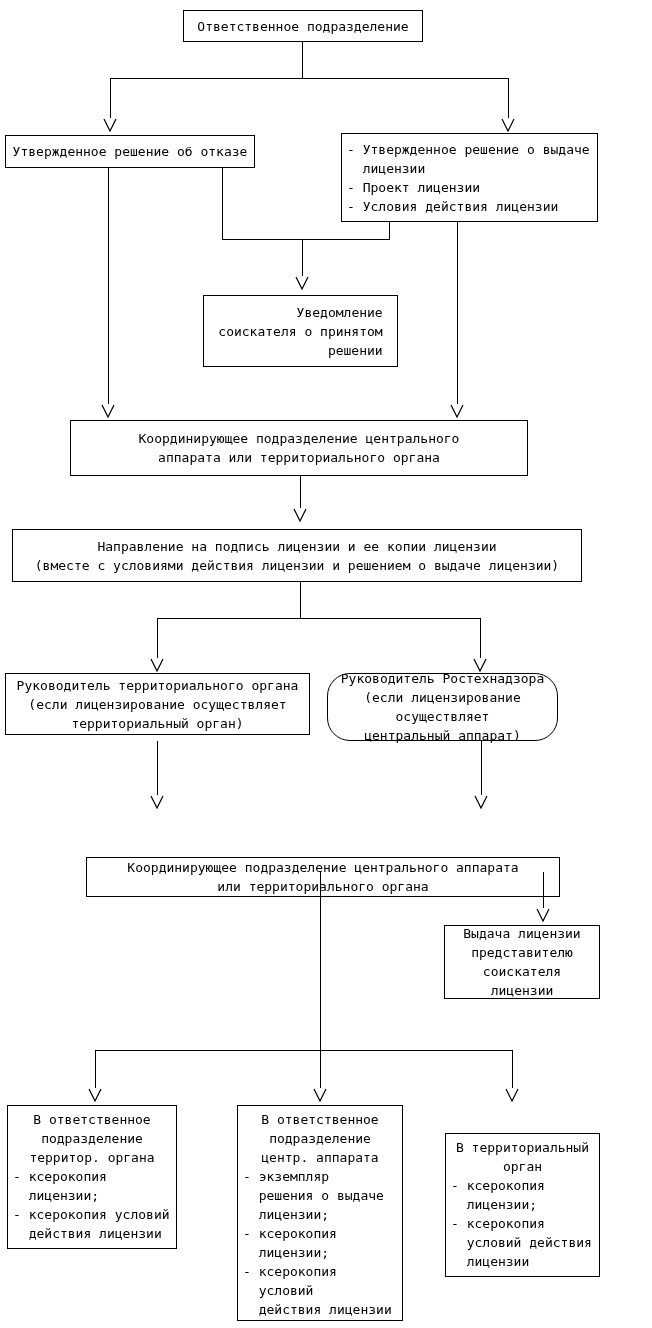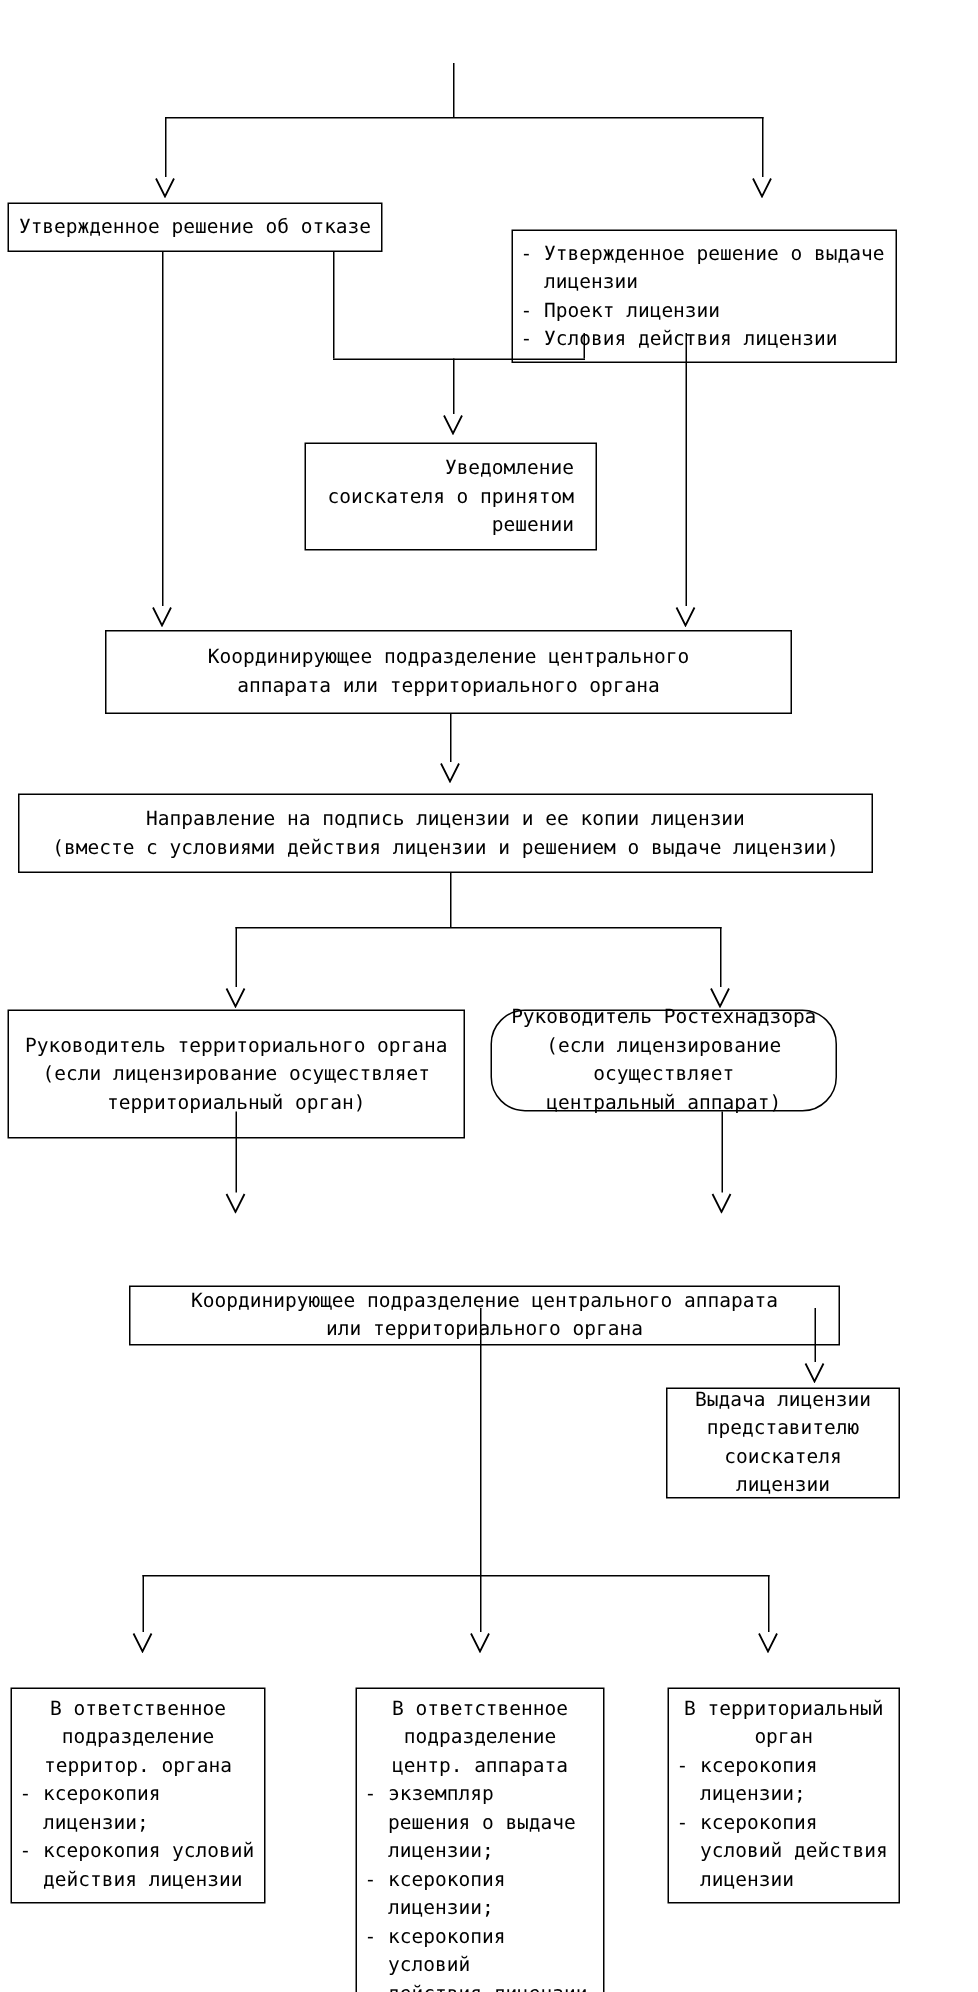--- a/index.html
+++ b/index.html
@@ -9,54 +9,55 @@
     color:#000; overflow:hidden;
   }
   .box {
     position:absolute; border:1px solid #000; background:#fff;
     box-sizing:border-box; font-size:13px; line-height:19px;
   }
   .box.centered {
     display:flex; align-items:center; justify-content:center;
     text-align:center; white-space:pre-line;
   }
-  .box.listbox { padding:4px 5px;margin-top:20px; }
+  .box.listbox { padding:4px 5px; }
   .hdr { display:block; text-align:center; white-space:pre-line; }
   .lst { display:block; text-align:left; white-space:pre; }
   .vl { position:absolute; width:1px; background:#000; }
   .hl { position:absolute; height:1px; background:#000; }
   .arrow { position:absolute; width:14px; height:14px; }
   .arrow svg { display:block; }
 </style>
 </head>
 <body>
 
 <div class="stage">
 
+  <div class="box centered" style="left:183px; top:10px; width:240px; height:32px;">Ответственное подразделение</div>
 
   <div class="box centered" style="left:5px; top:135px; width:250px; height:33px;">Утвержденное решение об отказе</div>
 
   <div class="box listbox" style="left:341px; top:133px; width:257px; height:89px; padding-top:6px;">
     <span class="lst">- Утвержденное решение о выдаче
   лицензии
 - Проект лицензии
 - Условия действия лицензии</span>
   </div>
 
   <div class="box centered" style="left:203px; top:295px; width:195px; height:72px;text-align:right;">Уведомление
 соискателя о принятом
 решении</div>
 
   <div class="box centered" style="left:70px; top:420px; width:458px; height:56px;">Координирующее подразделение центрального
 аппарата или территориального органа</div>
 
   <div class="box centered" style="left:12px; top:529px; width:570px; height:53px;">Направление на подпись лицензии и ее копии лицензии
 (вместе с условиями действия лицензии и решением о выдаче лицензии)</div>
 
-  <div class="box centered" style="left:5px; top:673px; width:305px; height:86px;">Руководитель территориального органа
+  <div class="box centered" style="left:5px; top:673px; width:305px; height:62px;">Руководитель территориального органа
 (если лицензирование осуществляет
 территориальный орган)</div>
 
   <div class="box centered" style="left:327px; top:673px; width:231px; height:68px;border-radius:23px;">Руководитель Ростехнадзора
 (если лицензирование осуществляет
 центральный аппарат)</div>
 
   <div class="box centered" style="left:86px; top:841px; width:474px; height:40px;margin-top:16px;">Координирующее подразделение центрального аппарата
 или территориального органа</div>
 
@@ -82,21 +83,21 @@
     <span class="lst">- экземпляр
   решения о выдаче
   лицензии;
 - ксерокопия
   лицензии;
 - ксерокопия
   условий
   действия лицензии</span>
   </div>
 
-  <div class="box listbox" style="left:445px; top:1105px; width:155px; height:144px;">
+  <div class="box listbox" style="left:445px; top:1133px; width:155px; height:144px;">
     <span class="hdr">В территориальный
 орган</span>
     <span class="lst">- ксерокопия
   лицензии;
 - ксерокопия
   условий действия
   лицензии</span>
   </div>
 
   <div class="vl" style="left:302px; top:42px;  height:36px;"></div>

